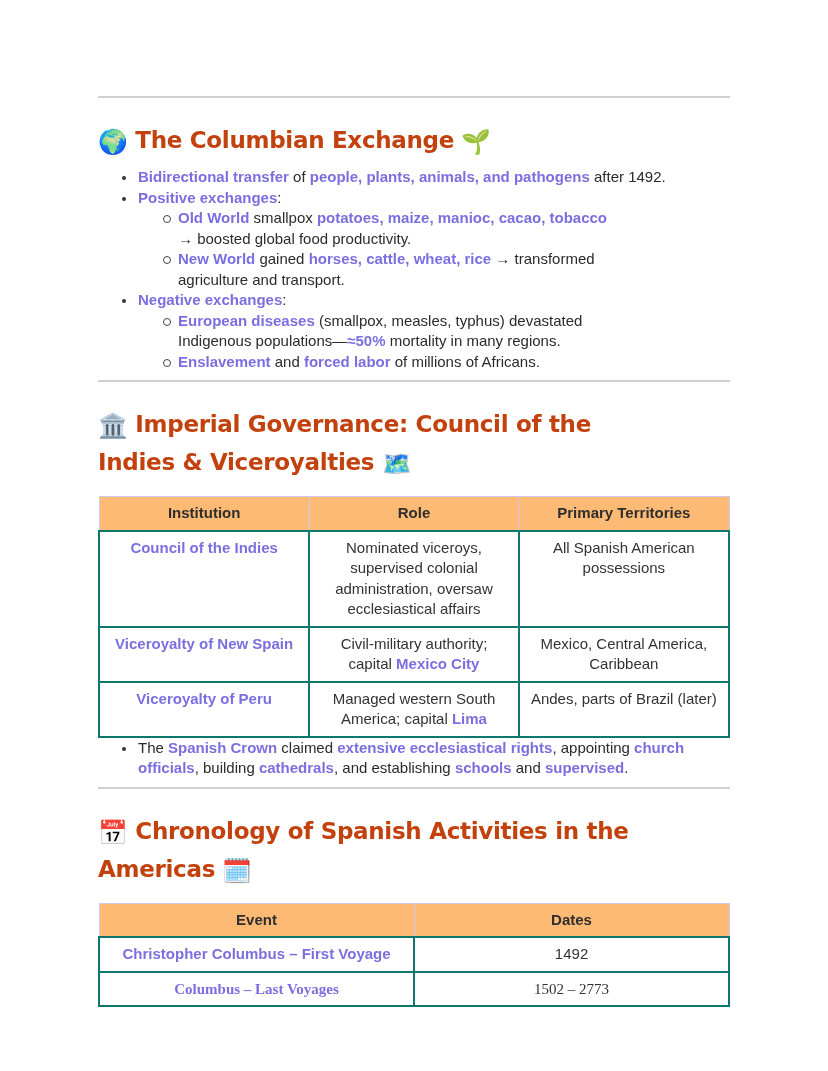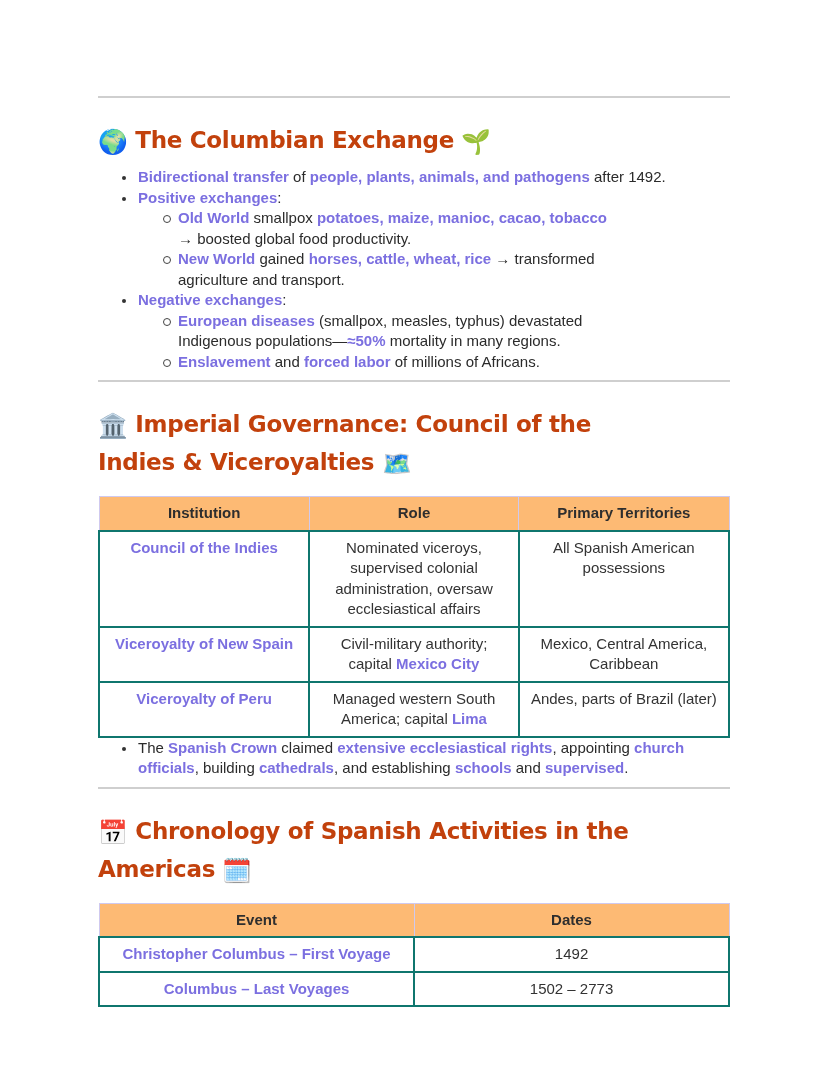--- a/index.html
+++ b/index.html
@@ -152,20 +152,20 @@
       <tr>
         <th style="width:316px;">Event</th>
         <th style="width:316px;">Dates</th>
       </tr>
     </thead>
     <tbody>
       <tr style="height:33px;">
         <td class="name">Christopher Columbus – First Voyage</td>
         <td>1492</td>
       </tr>
-      <tr style="height:19px;">
+      <tr style="height:19px;font-family:Liberation Serif, serif;">
         <td class="name">Columbus – Last Voyages</td>
         <td>1502 – 2773</td>
       </tr>
     </tbody>
   </table>
 
 </div>
 
 </body></html>

